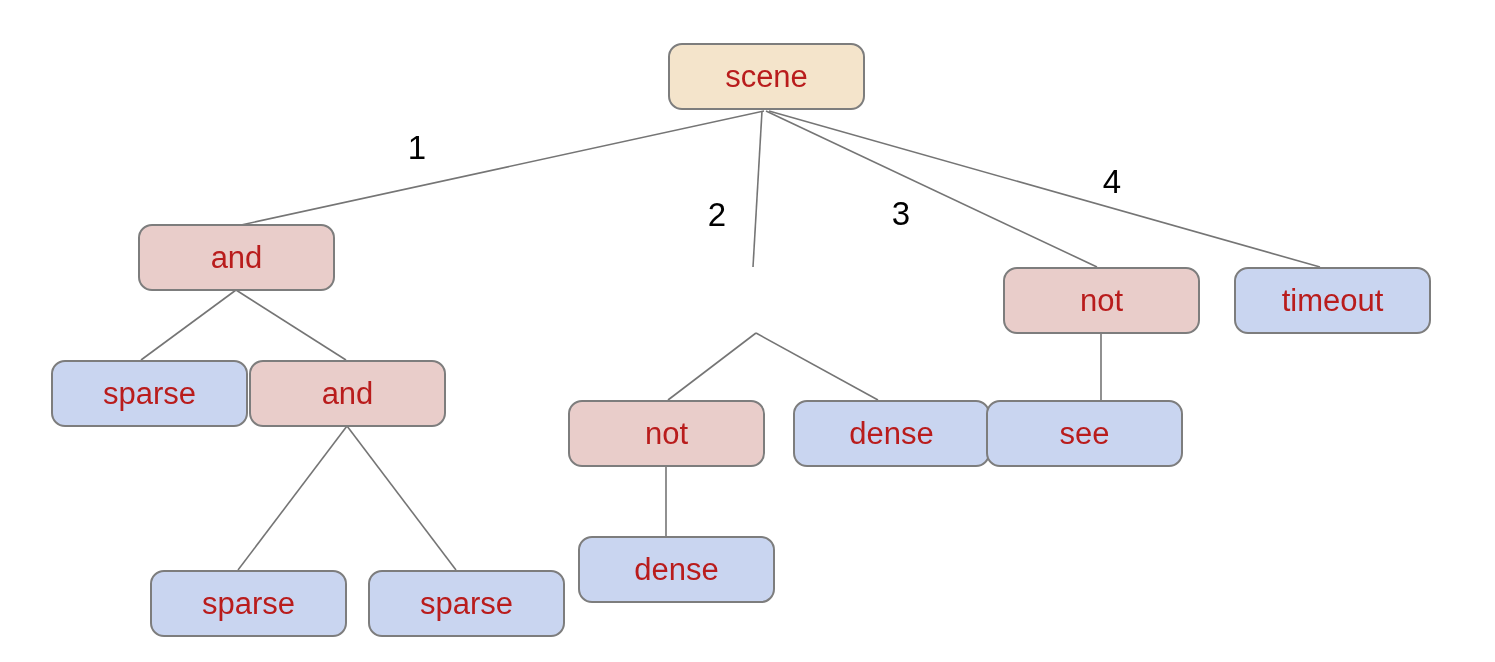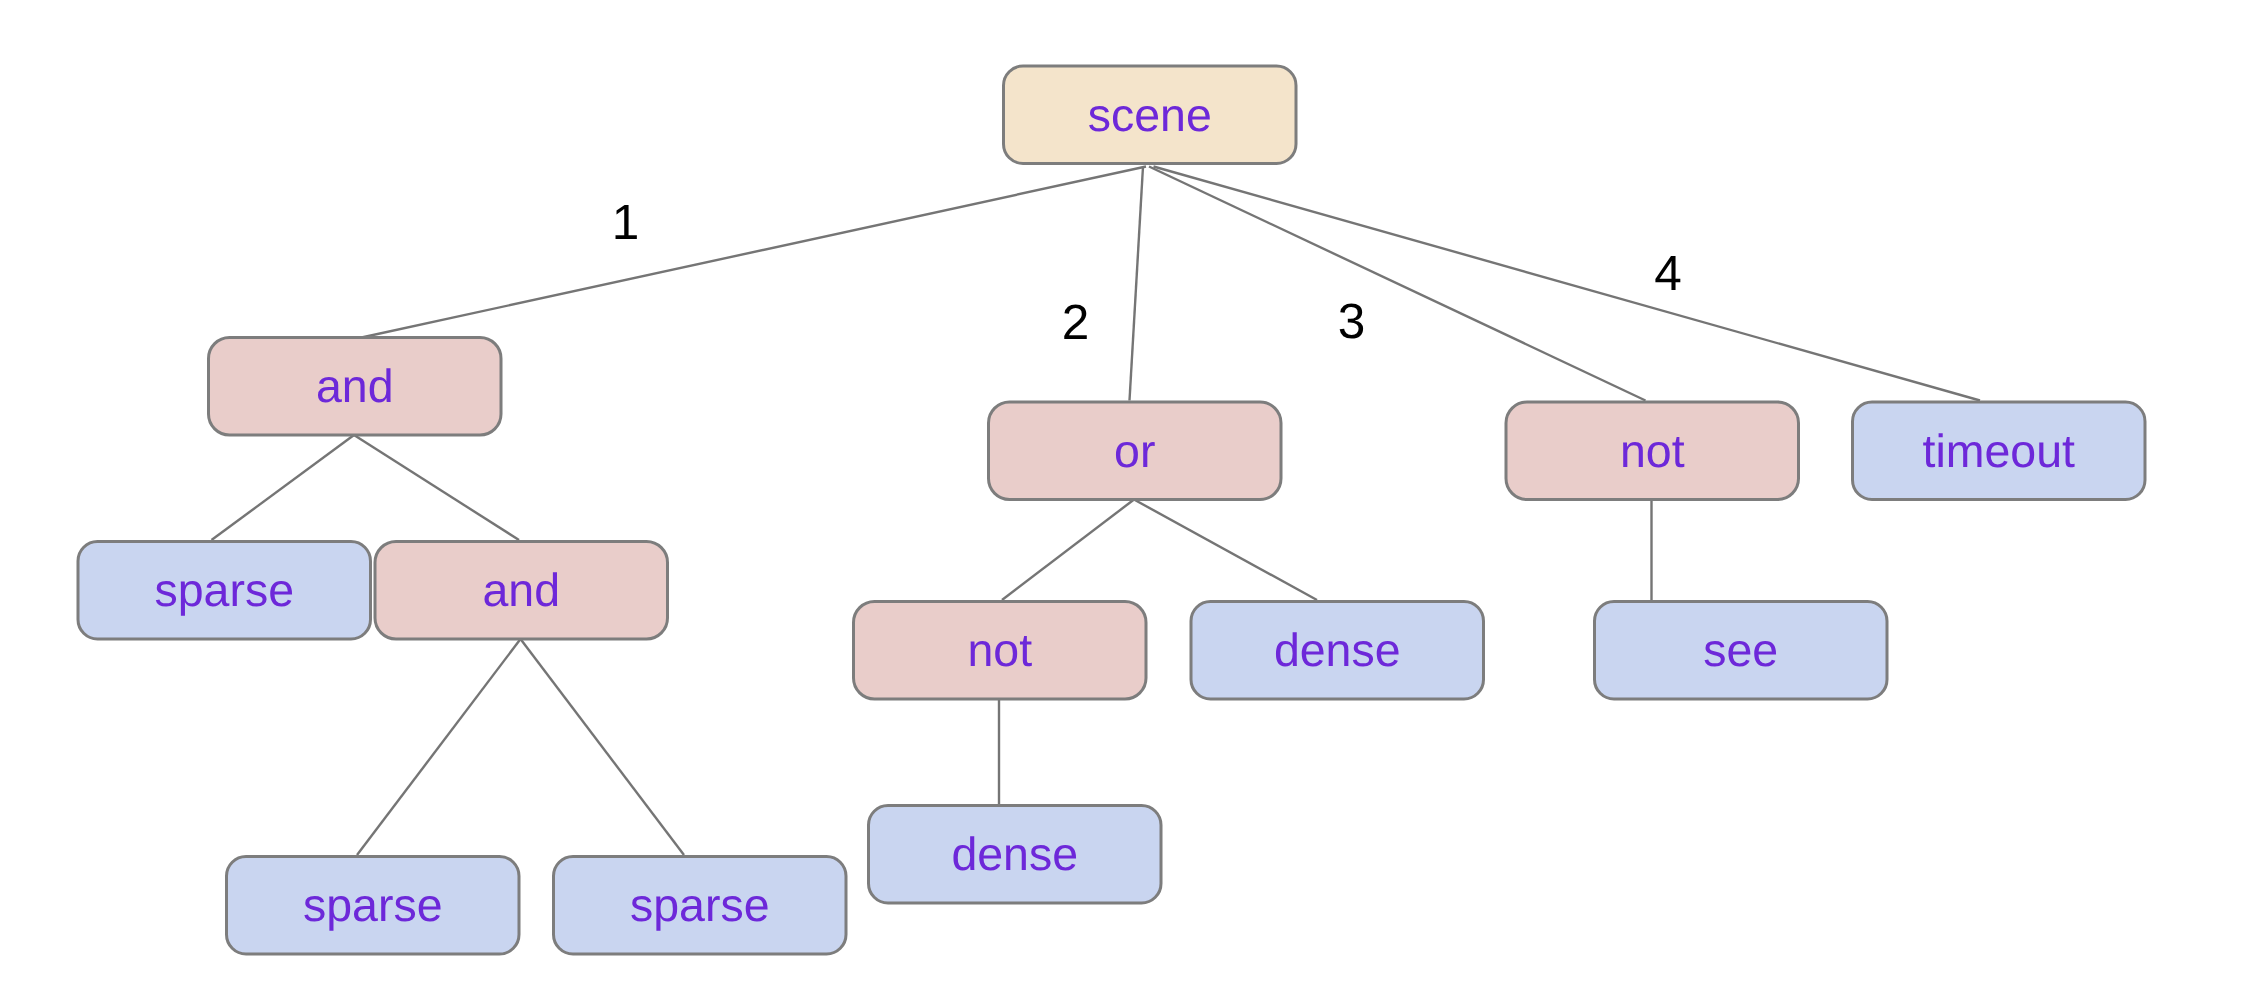--- a/index.html
+++ b/index.html
@@ -30,24 +30,24 @@
     position: absolute;
     width: 197px;
     height: 67px;
     box-sizing: border-box;
     border: 2px solid #7d7d7d;
     border-radius: 14px;
     display: flex;
     align-items: center;
     justify-content: center;
     font-size: 31px;
-    color: #6d28d9;
+    color: #b91c1c;
   }
   .node.root { background: #f4e4cb; }
-  .node.op   { background: #e9cdca; border-radius: 15px; }
+  .node.op   { background: #e9cdca; }
   .node.leaf { background: #c9d5f0; margin-left: 10px; }
   .edge-label {
     position: absolute;
     transform: translate(-50%, -50%);
     font-size: 33px;
     color: #000000;
     background: transparent;
   }
 </style>
 </head>
@@ -71,28 +71,27 @@
   </svg>
 
   <span class="edge-label" style="left:417px; top:148px;">1</span>
   <span class="edge-label" style="left:717px; top:215px;">2</span>
   <span class="edge-label" style="left:901px; top:214px;">3</span>
   <span class="edge-label" style="left:1112px; top:182px;">4</span>
 
   <div class="node root" style="left:668px;  top:43px;">scene</div>
 
   <div class="node op" style="left:138px;  top:224px;">and</div>
-  <div class="node op" style="left:658px;  top:267px;">or</div>
   <div class="node op" style="left:1003px; top:267px;">not</div>
   <div class="node leaf" style="left:1224px; top:267px;">timeout</div>
 
   <div class="node leaf" style="left:41px;   top:360px;">sparse</div>
   <div class="node op" style="left:249px;  top:360px;">and</div>
 
   <div class="node op" style="left:568px;  top:400px;">not</div>
   <div class="node leaf" style="left:783px;  top:400px;">dense</div>
-  <div class="node leaf" style="left:1052px; top:400px;">see</div>
+  <div class="node leaf" style="left:976px; top:400px;">see</div>
 
   <div class="node leaf" style="left:568px;  top:536px;">dense</div>
   <div class="node leaf" style="left:140px;  top:570px;">sparse</div>
   <div class="node leaf" style="left:358px;  top:570px;">sparse</div>
 
 </div>
 
 </body></html>

